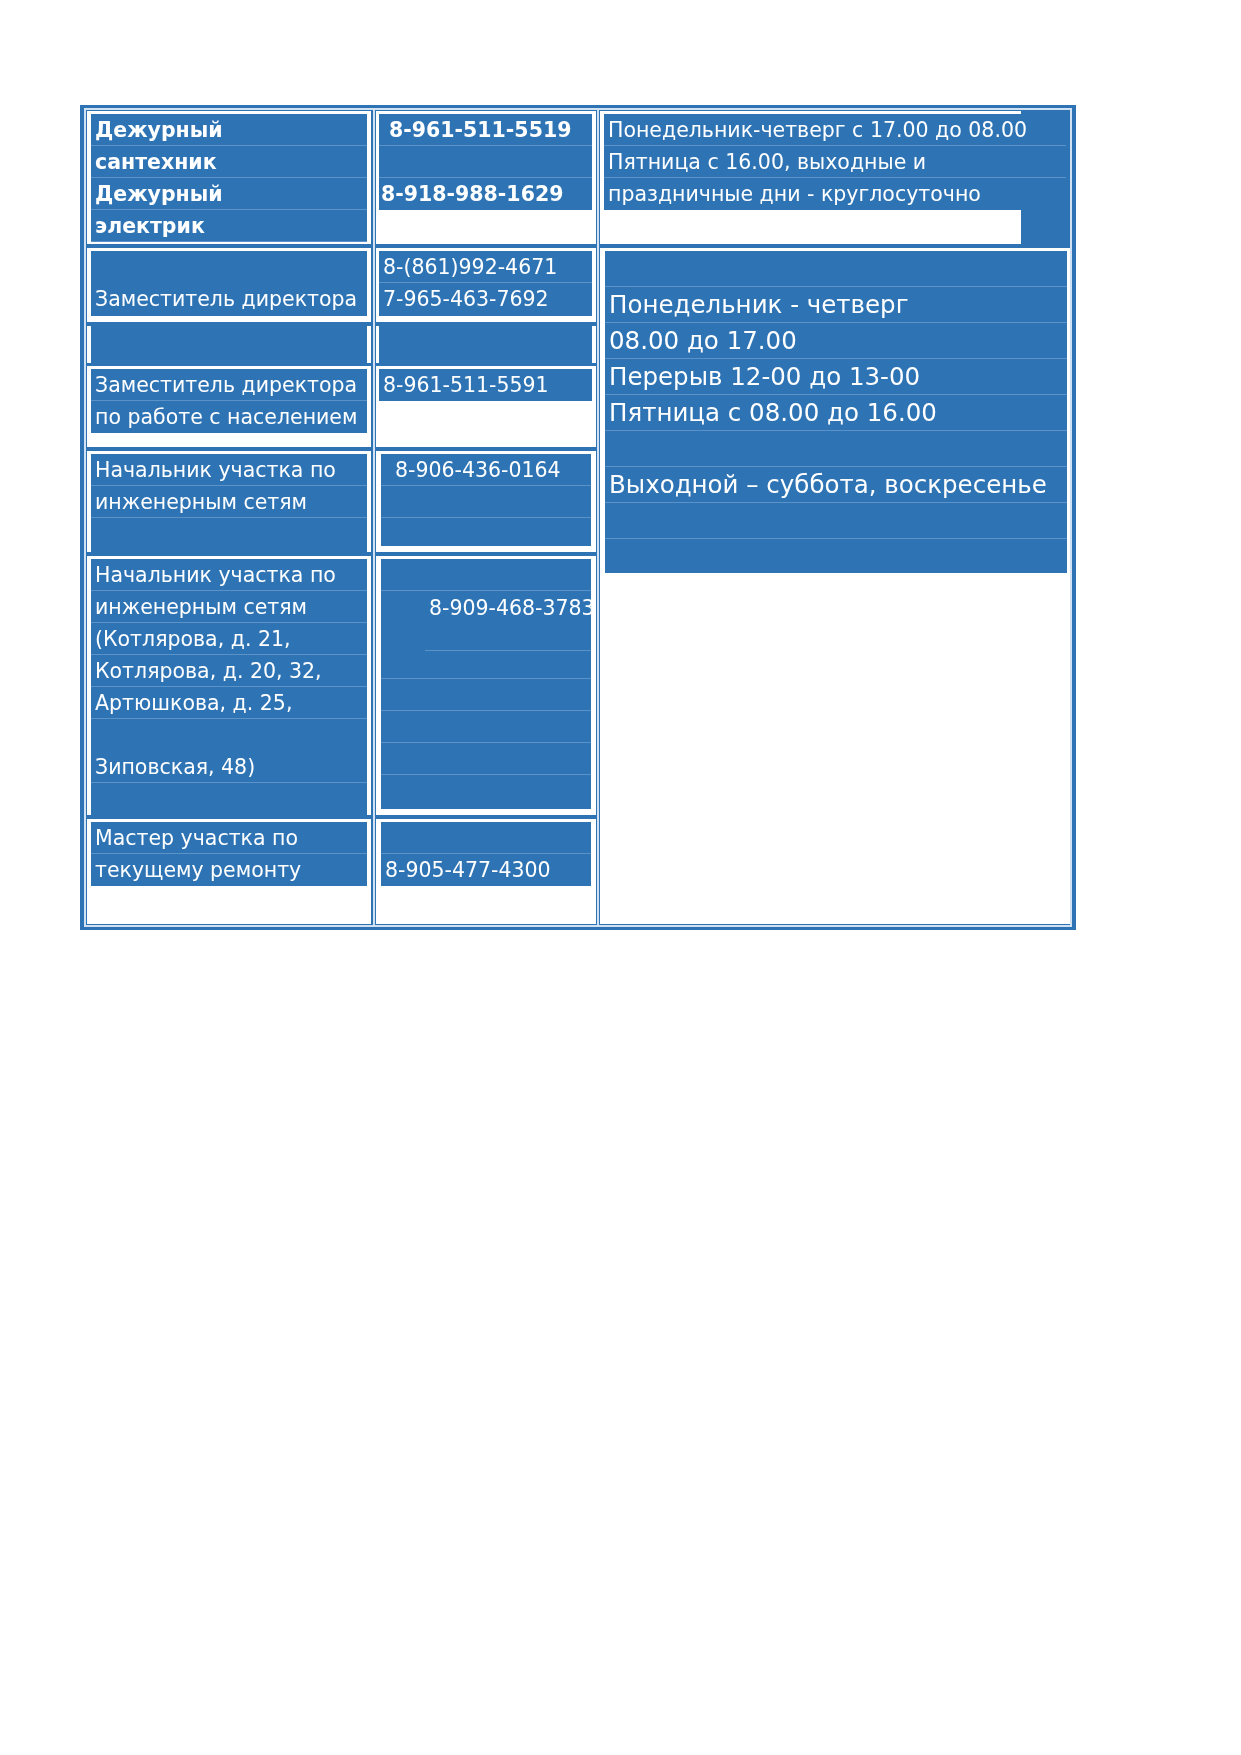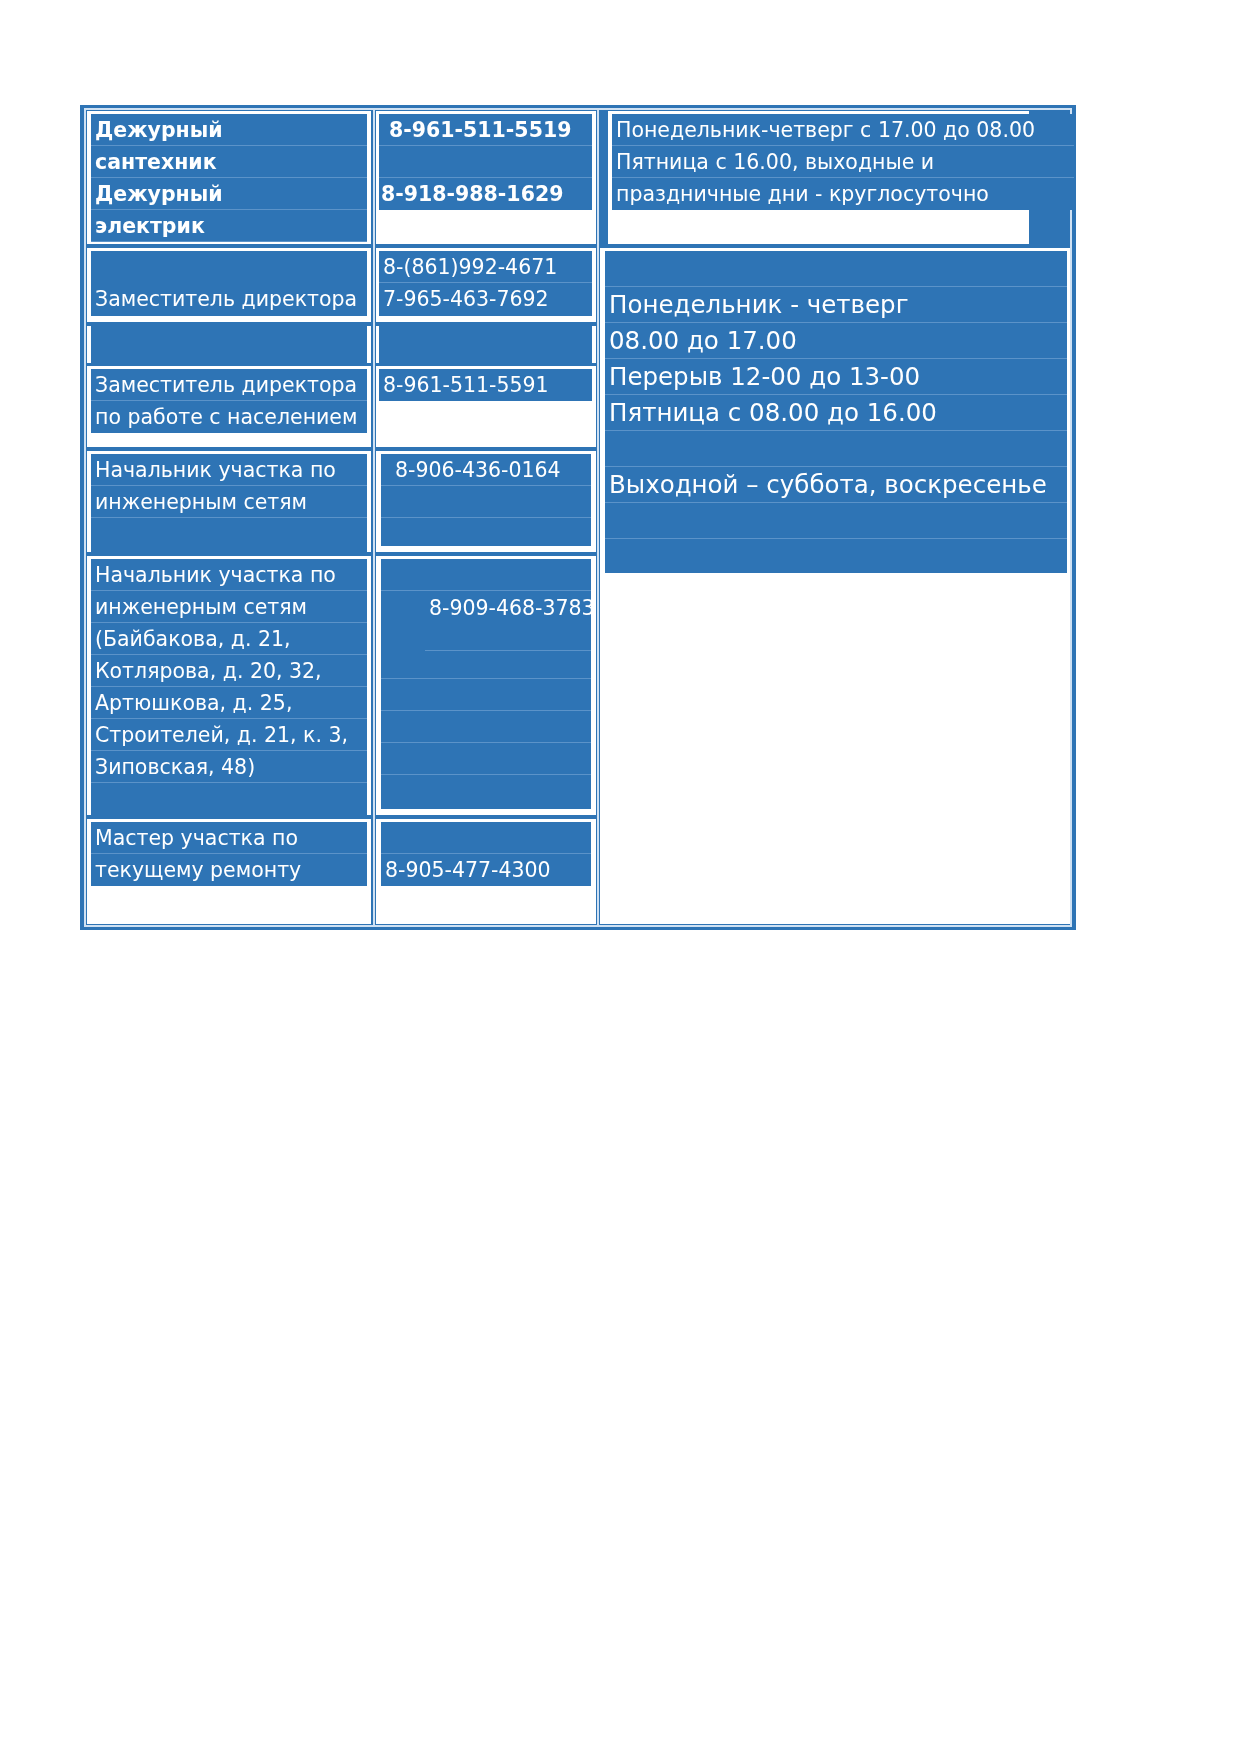--- a/index.html
+++ b/index.html
@@ -43,21 +43,21 @@
     <div class="line" style="top:96px">электрик</div>
   </div>
 </div>
 <div class="cell" style="left:376px;top:111px;width:220px;height:133px;">
   <div class="fill bold" style="left:3px;top:3px;width:213px;height:96px;">
     <div class="line" style="top:0;padding-left:10px;">8-961-511-5519</div>
     <div class="line" style="top:32px"></div>
     <div class="line" style="top:64px;padding-left:2px;border-bottom:none;">8-918-988-1629</div>
   </div>
 </div>
-<div class="cell" style="left:600px;top:111px;width:421px;height:133px;margin-left:8px;">
+<div class="cell" style="left:600px;top:111px;width:421px;height:133px;">
   <div class="fill" style="left:4px;top:3px;width:462px;height:96px;">
     <div class="line" style="top:0">Понедельник-четверг   с  17.00 до 08.00</div>
     <div class="line" style="top:32px">Пятница с 16.00, выходные и</div>
     <div class="line" style="top:64px;border-bottom:none;">праздничные дни - круглосуточно</div>
   </div>
 </div>
 
 <div class="cell" style="left:87px;top:248px;width:284px;height:74px;">
   <div class="fill" style="left:4px;top:3px;width:276px;height:65px;">
     <div class="line" style="top:32px;border-bottom:none;">Заместитель директора</div>
@@ -105,24 +105,23 @@
     <div class="line" style="top:0;padding-left:14px;">8-906-436-0164</div>
     <div class="line" style="top:32px"></div>
     <div class="line" style="top:64px;border-bottom:none;"></div>
   </div>
 </div>
 
 <div class="cell" style="left:87px;top:556px;width:284px;height:259px;">
   <div class="fill" style="left:4px;top:3px;width:276px;height:256px;">
     <div class="line" style="top:0">Начальник участка по</div>
     <div class="line" style="top:32px">инженерным сетям</div>
-    <div class="line" style="top:64px">(Байбакова, д. 21,</div>
+    <div class="line" style="top:64px">(Котлярова, д. 21,</div>
     <div class="line" style="top:96px">Котлярова, д. 20, 32,</div>
     <div class="line" style="top:128px">Артюшкова, д. 25,</div>
-    <div class="line" style="top:160px">Строителей, д. 21, к. 3,</div>
     <div class="line" style="top:192px">Зиповская, 48)</div>
     <div class="line" style="top:224px;border-bottom:none;"></div>
   </div>
 </div>
 <div class="cell" style="left:376px;top:556px;width:220px;height:259px;">
   <div class="fill" style="left:5px;top:3px;width:210px;height:250px;">
     <div class="line" style="top:0"></div>
     <div class="line" style="top:34px;height:58px;line-height:30px;padding-top:0;margin-left:44px;">8-909-468-3783</div>
     <div class="line" style="top:88px"></div>
     <div class="line" style="top:120px"></div>

